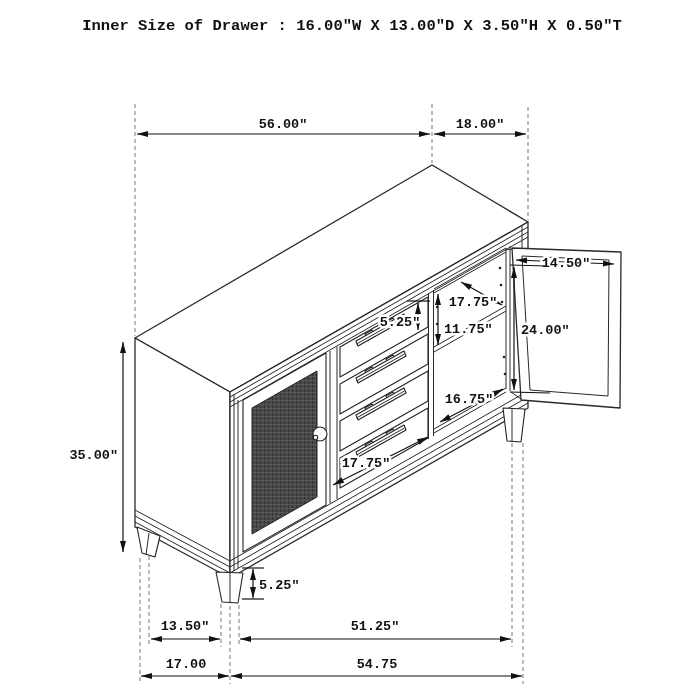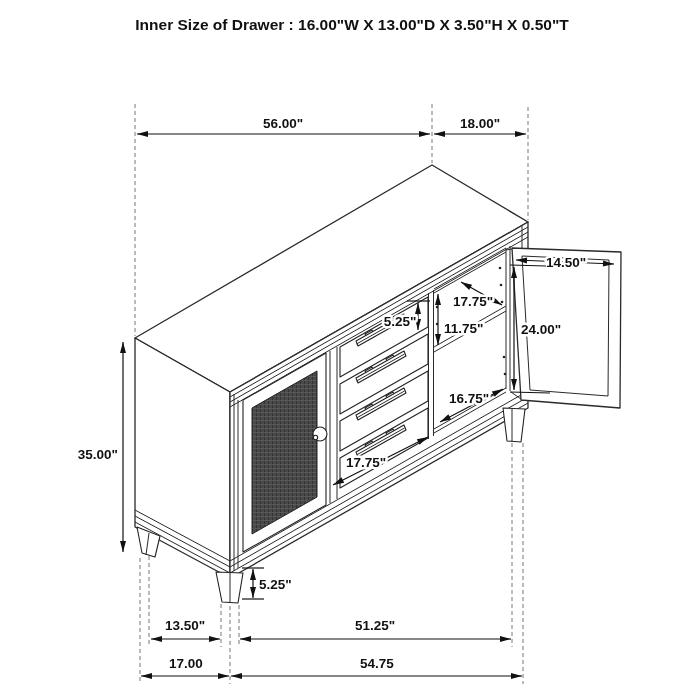--- a/index.html
+++ b/index.html
@@ -1,16 +1,16 @@
 <!DOCTYPE html>
 <html><head>
 <meta charset="utf-8">
 <style>
   html,body{margin:0;padding:0;background:#fff;width:700px;height:700px;overflow:hidden;}
-  .stage{position:relative;width:700px;height:700px;background:#fff;font-family:Liberation Sans, sans-serif;}
+  .stage{position:relative;width:700px;height:700px;background:#fff;font-family:Liberation Mono, monospace;}
   svg{display:block;}
   .outline{fill:#ffffff;stroke:#2a2a2a;stroke-width:1.3;stroke-linejoin:round;}
   .thin{fill:none;stroke:#2a2a2a;stroke-width:1;}
   .detail{fill:#ffffff;stroke:#222222;stroke-width:1.1;stroke-linejoin:round;}
   .dimline{fill:none;stroke:#111111;stroke-width:1.2;}
   .tick{fill:none;stroke:#111111;stroke-width:1.2;}
   .ext{fill:none;stroke:#777777;stroke-width:1;stroke-dasharray:4 3;}
   .dot{fill:#222222;stroke:none;}
   text.dim{font-size:13.5px;font-weight:bold;fill:#111111;paint-order:stroke;stroke:#ffffff;stroke-width:5px;stroke-linejoin:round;}
   text.title{font-size:15.5px;font-weight:bold;fill:#111111;}

